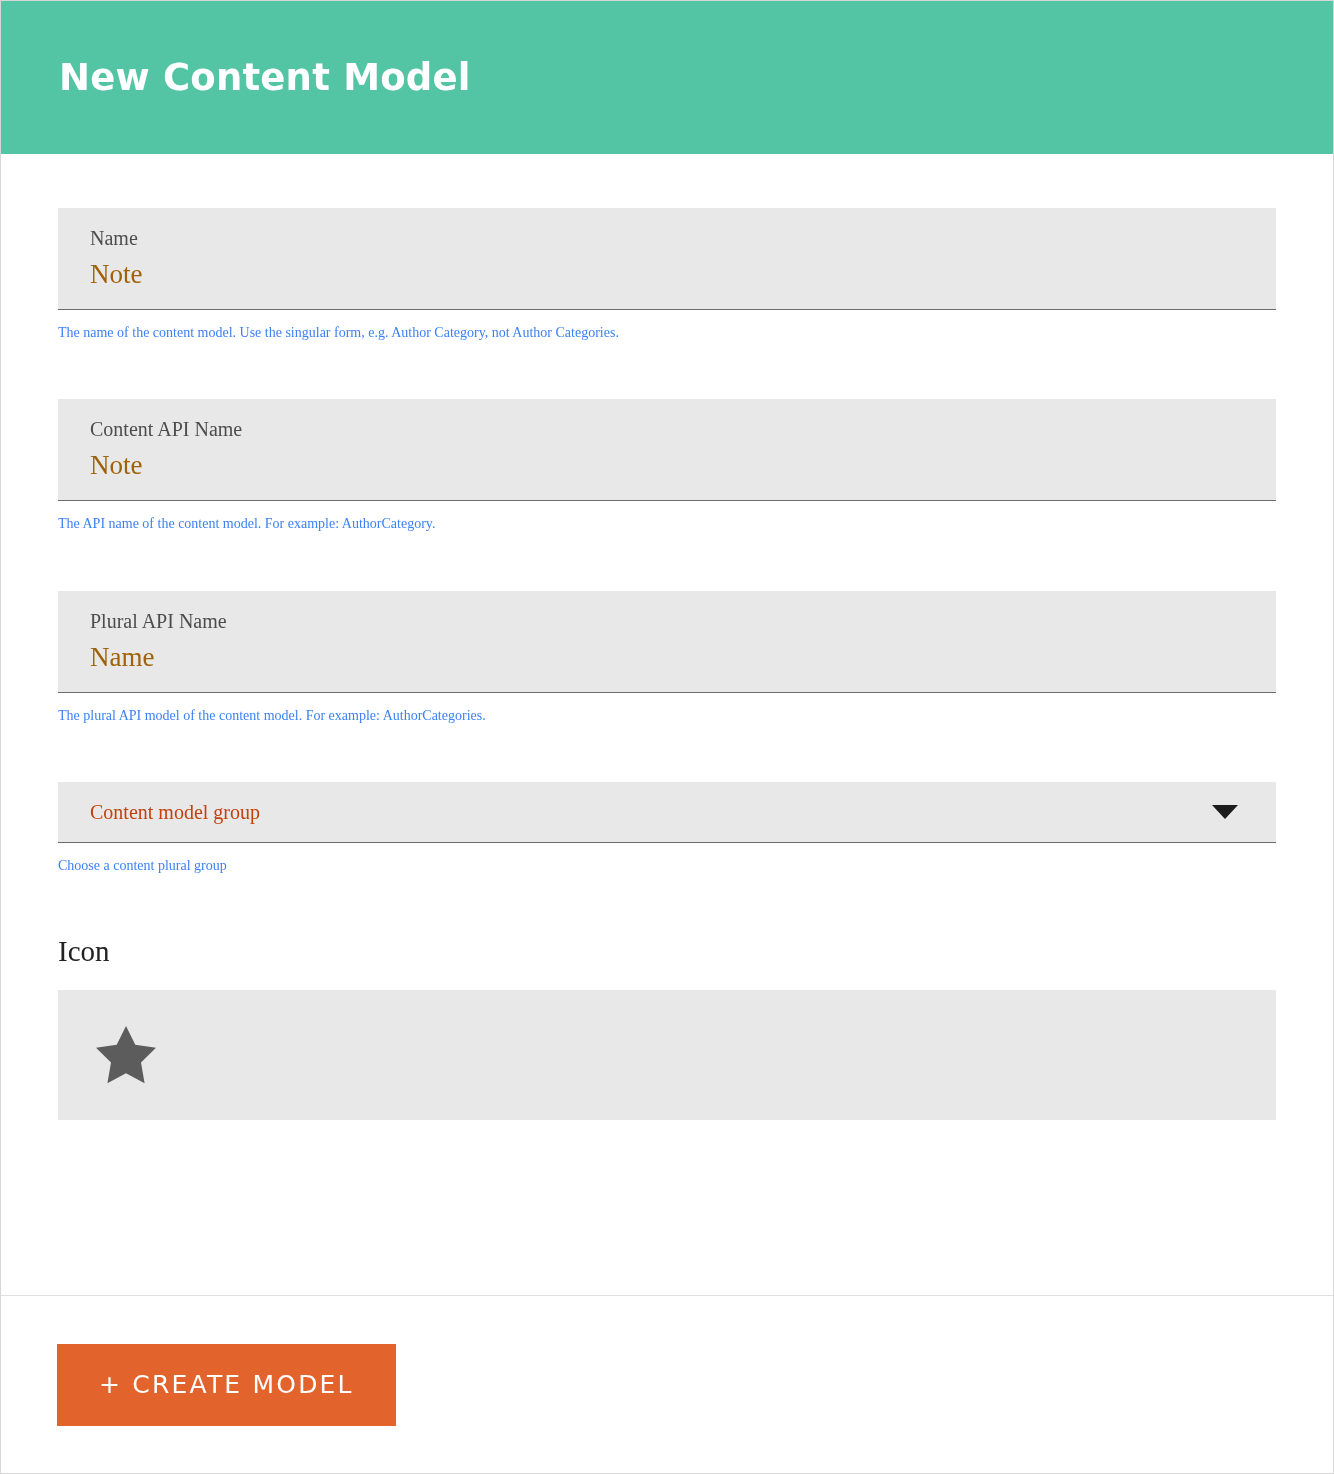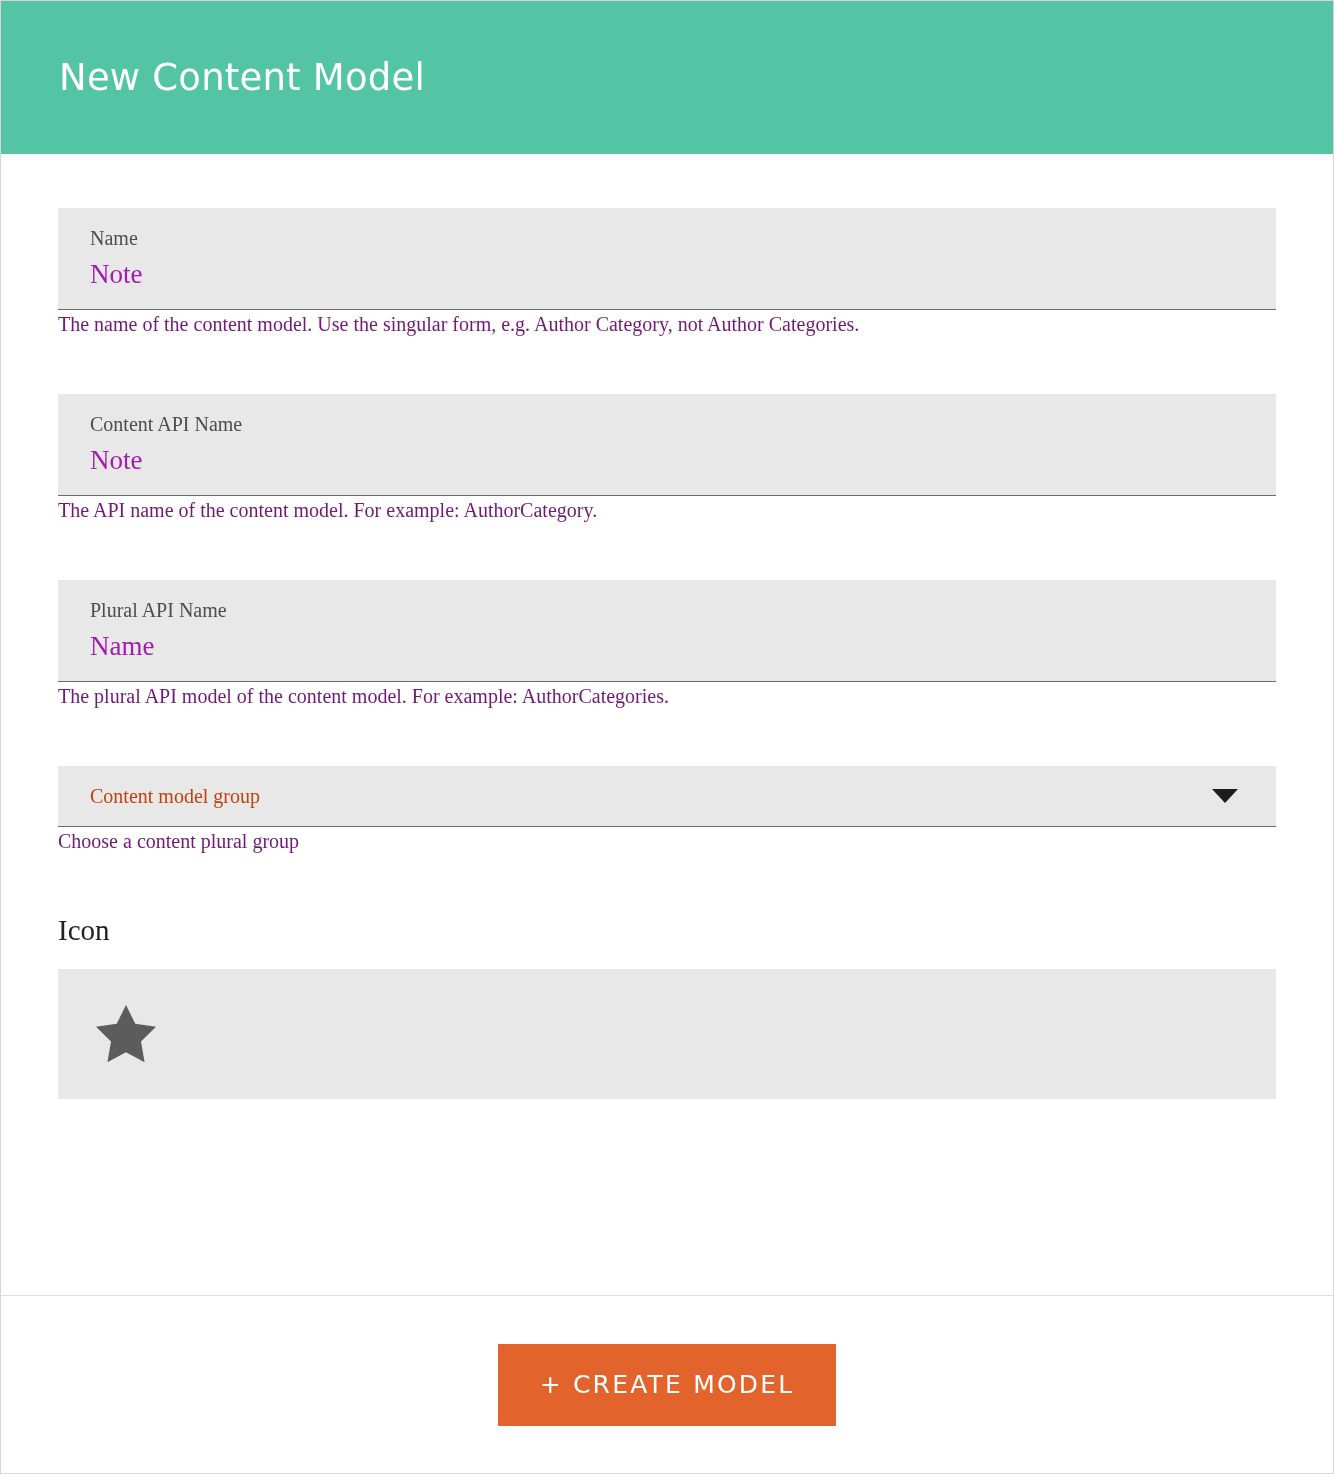--- a/index.html
+++ b/index.html
@@ -29,21 +29,21 @@
     height: 153px;
     min-height: 153px;
     display: flex;
     align-items: center;
     padding: 0 58px;
     box-sizing: border-box;
   }
   .dialog-title {
     color: #ffffff;
     font-size: 37px;
-    font-weight: normal;
+    font-weight: bold;
     letter-spacing: 0.2px;
   }
   .dialog-body {
     flex: 1;
     overflow: hidden;
     padding: 0 57px;
     box-sizing: border-box;
     position: relative;
     font-family: Liberation Serif, serif;
   }
@@ -60,31 +60,31 @@
     box-sizing: border-box;
     position: relative;
   }
   .input-label {
     font-size: 20px;
     color: #4d4d4d;
     line-height: 1.25;
   }
   .input-value {
     font-size: 27px;
-    color: #a21caf;
+    color: #a16207;
     line-height: 1.3;
     margin-top: 6px;
   }
   .input-box.select .input-label {
     color: #c2410c;
   }
   .helper {
-    font-size: 20px;
-    color: #701a75;
-    margin-top: 1px;
+    font-size: 14px;
+    color: #3b82f6;
+    margin-top: 14px;
     line-height: 1.3;
   }
   .caret {
     position: absolute;
     right: 38px;
     top: 50%;
     transform: translateY(-50%);
     width: 0;
     height: 0;
     border-left: 13px solid transparent;
@@ -107,21 +107,21 @@
   }
   .star-icon svg {
     display: block;
   }
   .dialog-footer {
     height: 178px;
     min-height: 178px;
     border-top: 1px solid #e0e0e0;
     display: flex;
     align-items: center;
-    justify-content: center;
+    justify-content: flex-start;
     padding: 0 56px;
     box-sizing: border-box;
     background: #ffffff;
   }
   .create-button {
     background: #e2642c;
     color: #ffffff;
     border: none;
     font-family: "DejaVu Sans", sans-serif;
     font-size: 25px;

